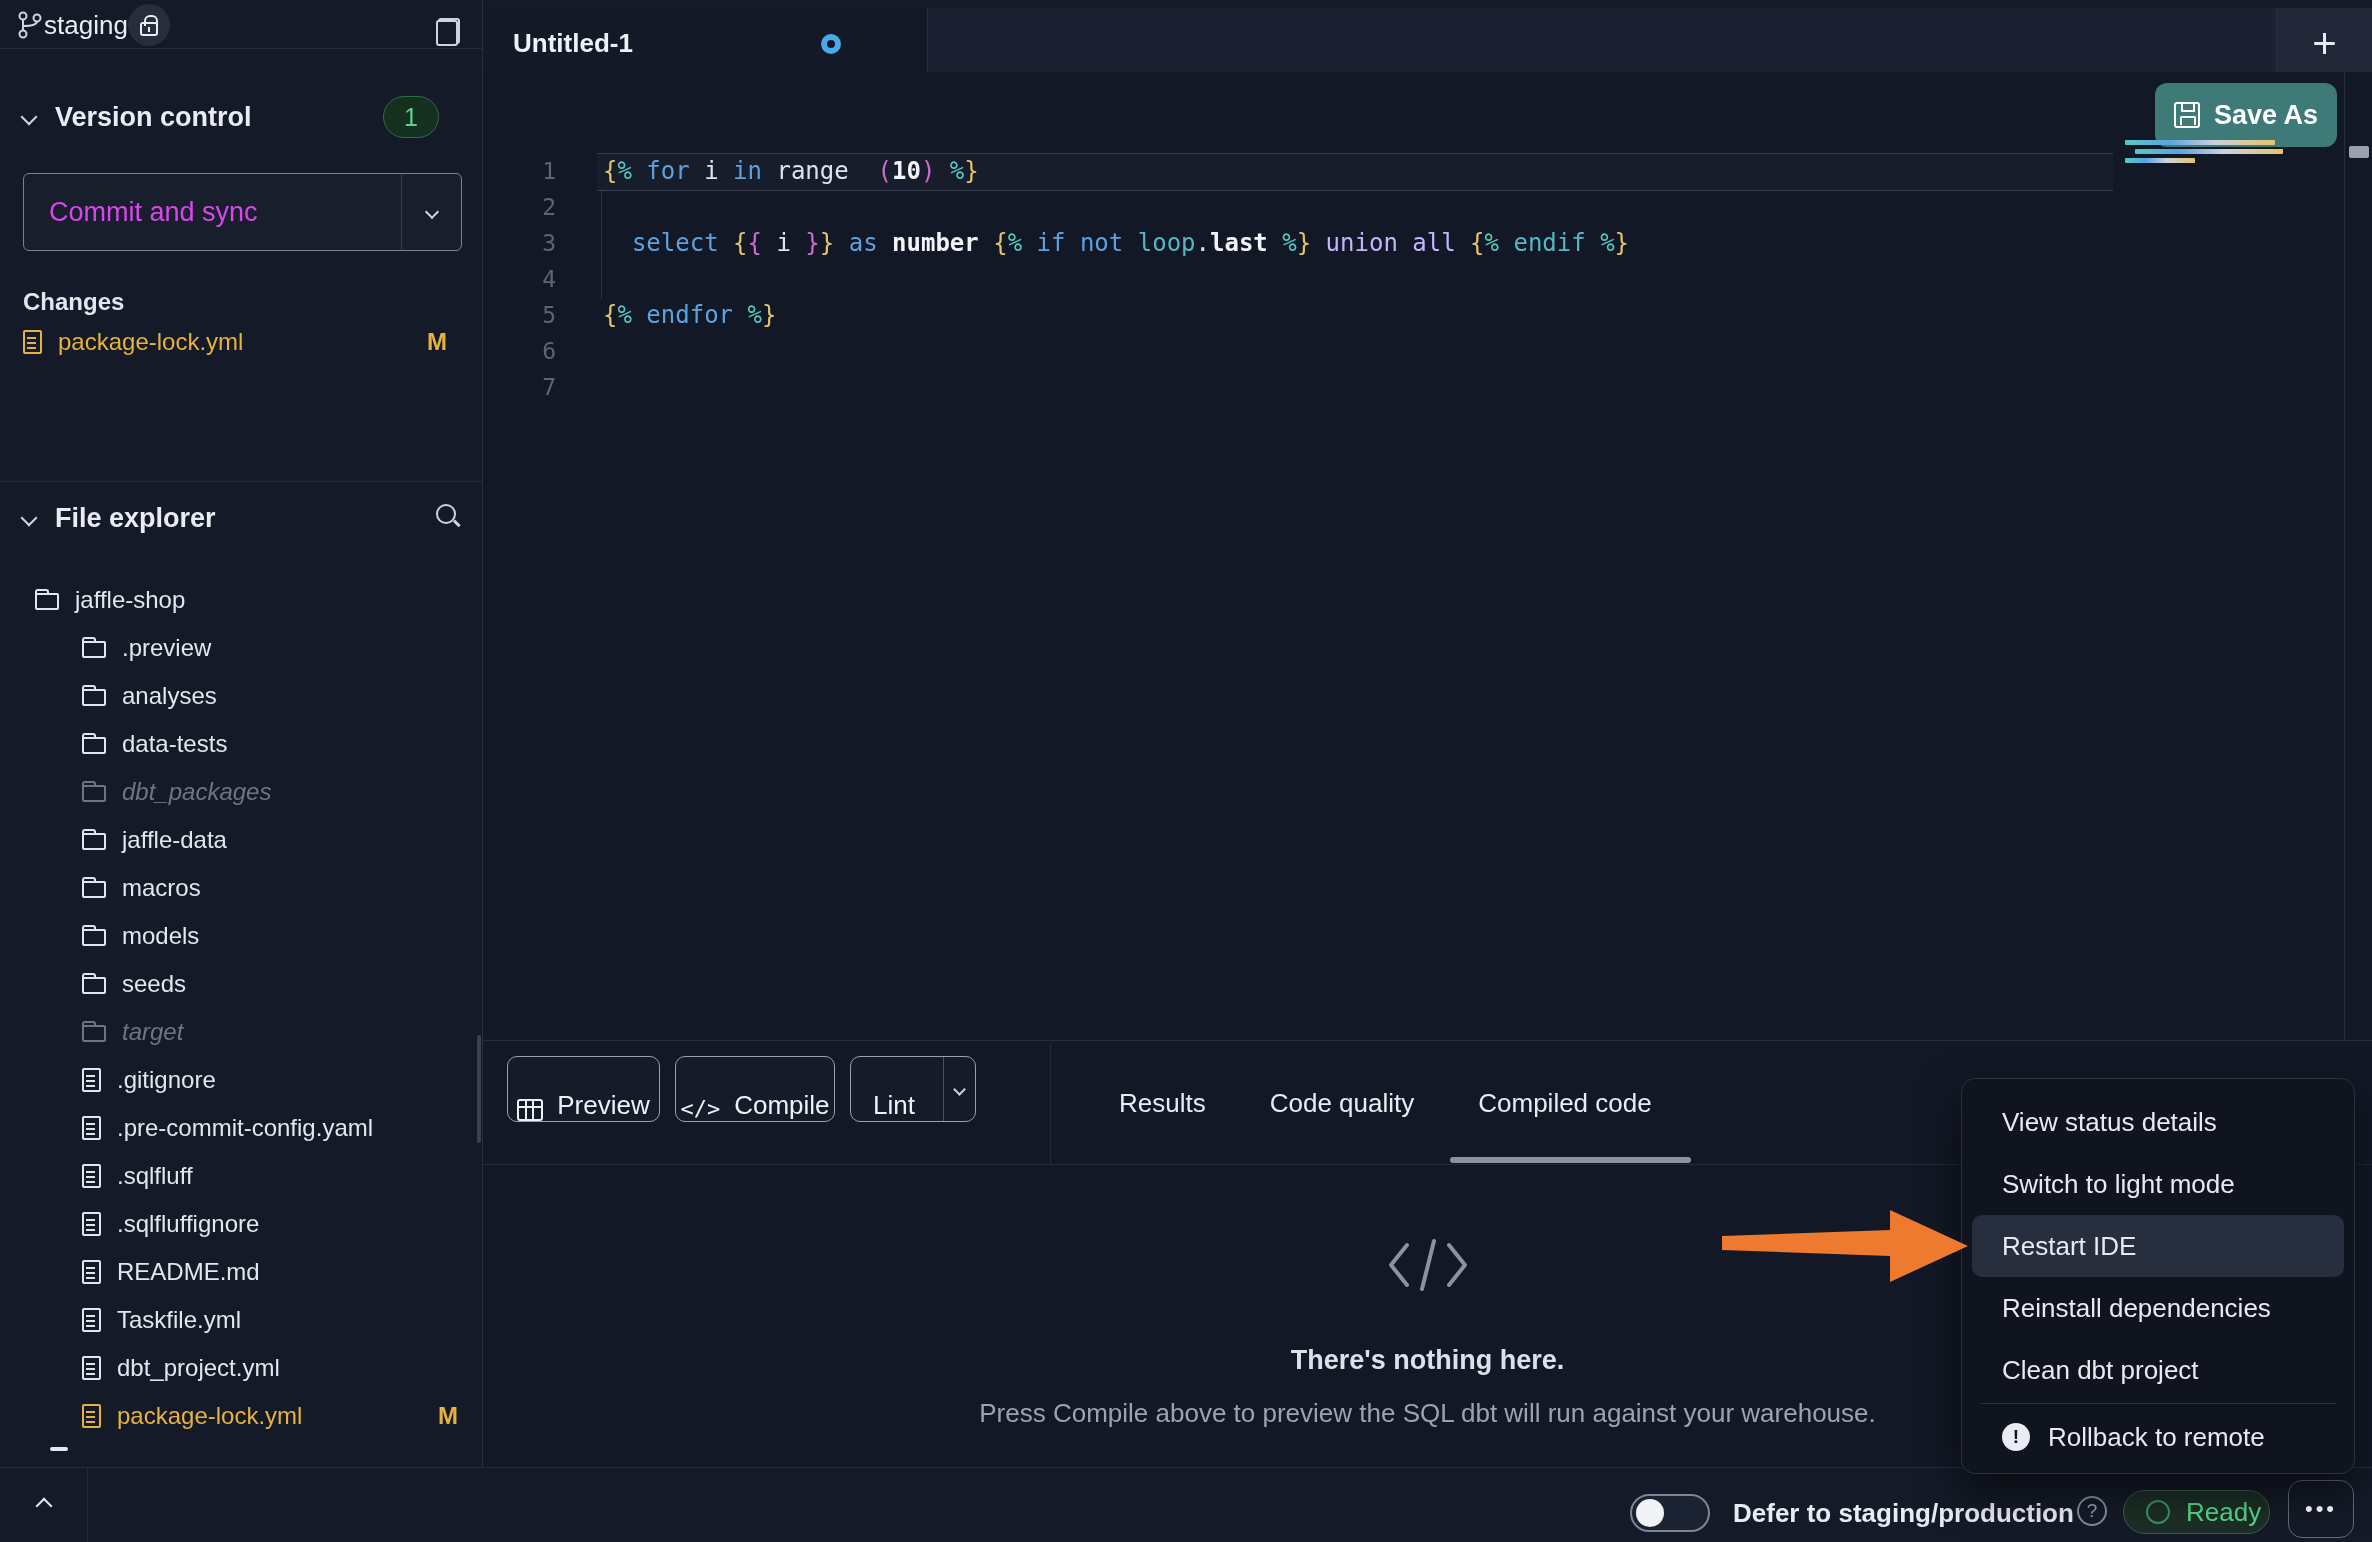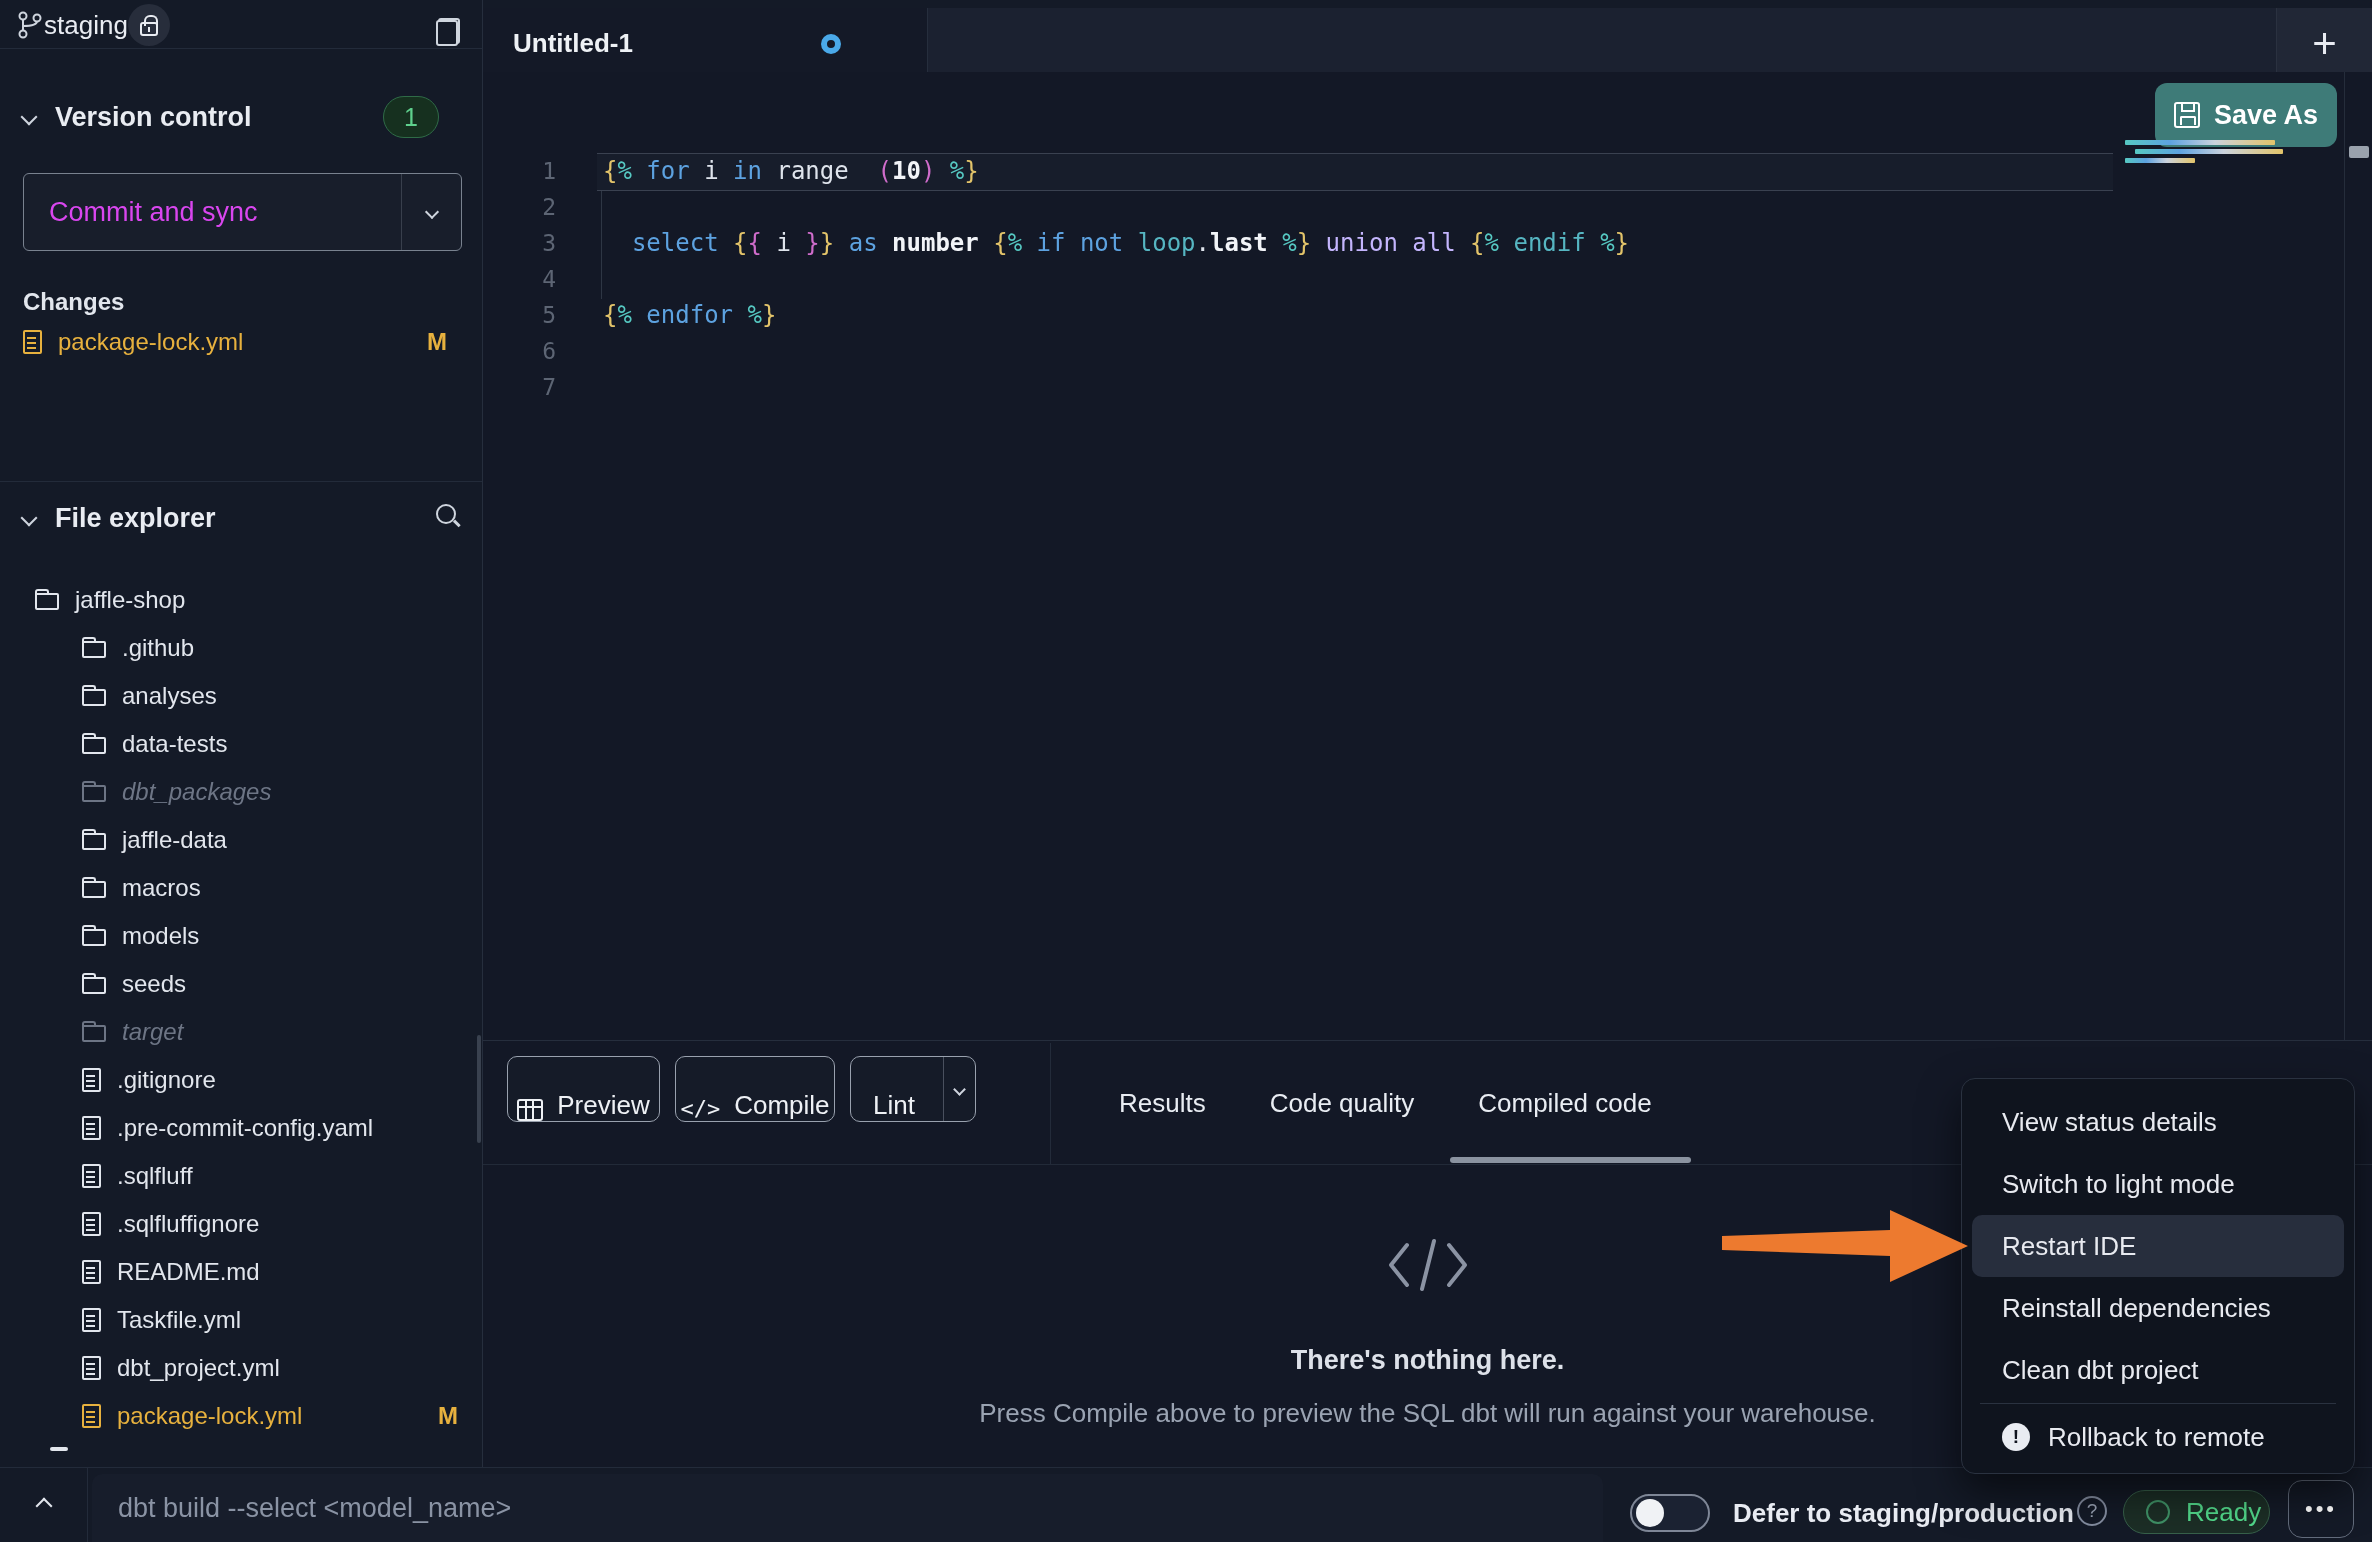--- a/index.html
+++ b/index.html
@@ -185,21 +185,21 @@
     <span class="search-icon"></span>
   </div>
 
   <div id="file-tree" class="abs">
     <div class="tree-row lvl0">
         <span class="folder-icon"></span>
         <span>jaffle-shop</span>
       </div>
     <div class="tree-row lvl1">
         <span class="folder-icon"></span>
-        <span>.github</span>
+        <span>.preview</span>
       </div>
     <div class="tree-row lvl1">
         <span class="folder-icon"></span>
         <span>analyses</span>
       </div>
     <div class="tree-row lvl1">
         <span class="folder-icon"></span>
         <span>data-tests</span>
       </div>
     <div class="tree-row lvl1 dim">
@@ -363,23 +363,20 @@
 </div>
 
 <svg id="pointer-arrow" class="abs" width="248" height="80" viewBox="0 0 248 80">
   <polygon points="0,30 168,24 168,4 246,40 168,76 168,50 0,44" fill="#ed7a2f"></polygon>
 </svg>
 
 <div id="bottom-bar" class="abs">
   <div id="bar-collapse" class="abs">
       <span class="chev up"></span>
     </div>
-  <div id="command-field" class="abs">
-    <span class="cmd">dbt build --select &lt;model_name&gt;</span>
-  </div>
   <div id="defer-toggle" class="abs">
       <span class="knob"></span>
     </div>
   <div id="defer-label" class="abs">Defer to staging/production</div>
   <div id="help-icon" class="abs">?</div>
   <div id="ready-badge" class="abs">
     <span class="ring"></span>
     <span class="txt">Ready</span>
   </div>
   <div id="ellipsis-btn" class="abs">•••</div>

